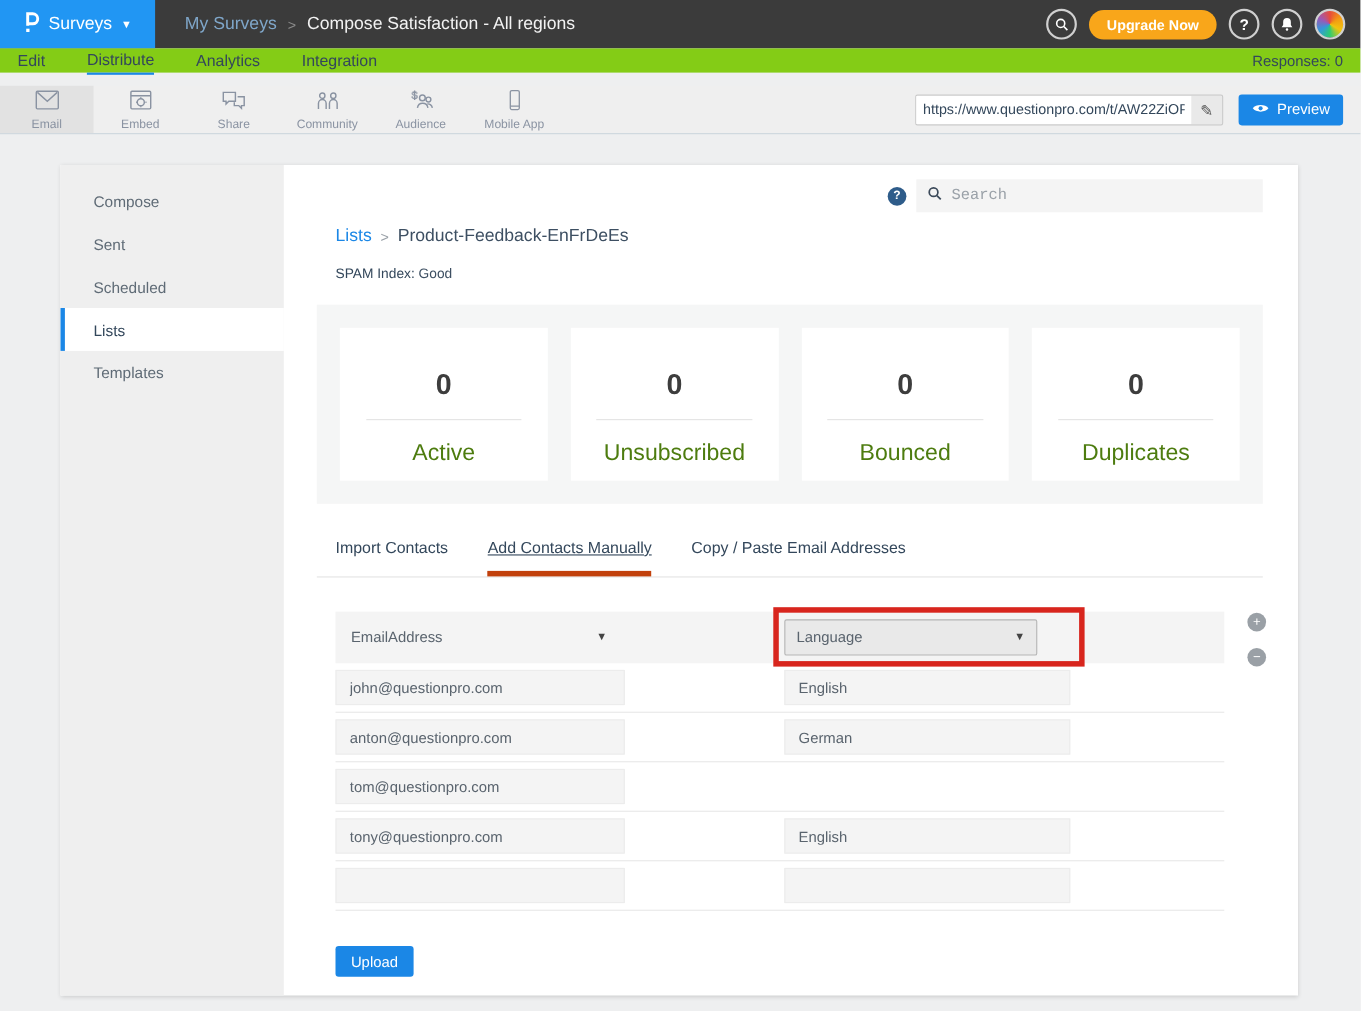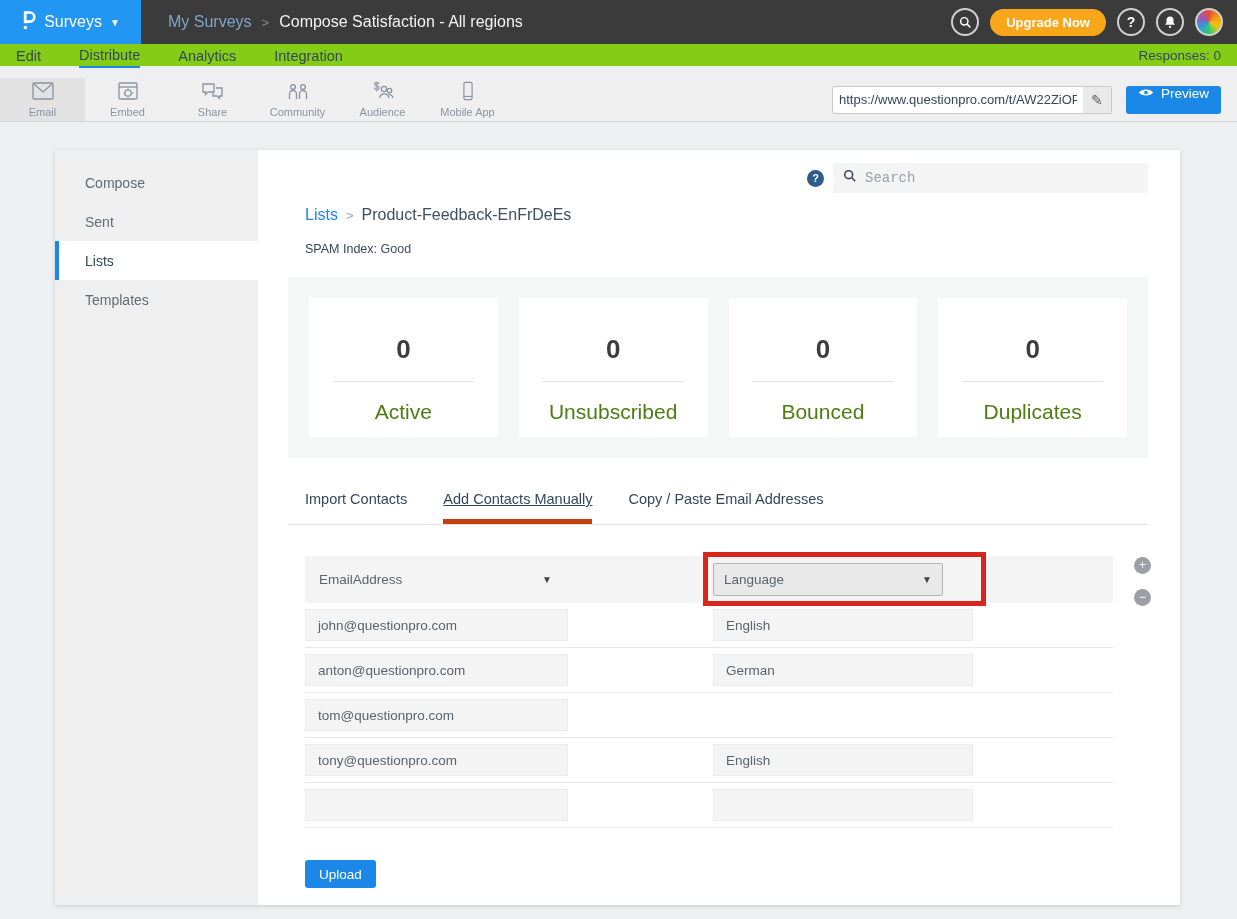--- a/index.html
+++ b/index.html
@@ -28,21 +28,21 @@
   
   .toolbar { position:absolute; top:78px; left:0; width:100%; height:44px; background:#efefef; border-bottom:1px solid #ccd6dd; display:flex; align-items:stretch; }
   .tool-item { width:85px; display:flex; flex-direction:column; align-items:center; justify-content:center; gap:1px; color:#8a93a2; cursor:pointer; }
   .tool-item.active { background:#e2e2e2; }
   .tool-item svg { stroke:#8a93a2; fill:none; stroke-width:1.3; }
   .tool-item .tlabel { font-size:11px; }
   .toolbar-right { margin-left:auto; display:flex; align-items:center; gap:14px; padding-right:16px; }
   .url-box { display:flex; width:280px; height:28px; border:1px solid #c9c9c9; background:#fff; border-radius:2px; overflow:hidden; }
   .url-box input { flex:1; border:none; outline:none; font-size:13px; color:#33475b; padding:0 6px; font-family:inherit; background:#fff; min-width:0; }
   .url-edit { width:28px; background:#e9e9e9; display:flex; align-items:center; justify-content:center; color:#555; font-size:14px; cursor:pointer; }
-  .preview-btn { height:28px; padding:0 12px; background:#1b87e6; color:#fff; border:none; border-radius:3px; font-size:13.5px; display:flex; align-items:flex-start; gap:7px; cursor:pointer; font-family:inherit; }
+  .preview-btn { height:28px; padding:0 12px; background:#1b87e6; color:#fff; border:none; border-radius:3px; font-size:13.5px; display:flex; align-items:center; gap:7px; cursor:pointer; font-family:inherit; }
 
   
   .card { position:absolute; top:150px; left:55px; width:1125px; height:755px; background:#fff; box-shadow:0 1px 4px rgba(0,0,0,.15); display:flex; }
   .sidebar { width:203px; background:#efefef; padding-top:13px; }
   .side-item { height:39px; display:flex; align-items:center; padding-left:30px; font-size:14px; color:#5f6b76; cursor:pointer; }
   .side-item.active { background:#fff; border-left:4px solid #1b87e6; padding-left:26px; color:#33475b; }
 
   .content { flex:1; padding:0 32px 0 30px; position:relative; }
   .content-top { margin-top:13px; display:flex; justify-content:flex-end; align-items:center; gap:9px; }
   .help-dot { width:17px; height:17px; border-radius:50%; background:#2e5c8a; color:#fff; font-size:11px; font-weight:bold; display:flex; align-items:center; justify-content:center; cursor:pointer; }
@@ -209,20 +209,21 @@
         </span>
         <span>Preview</span>
       </button>
     </div>
   </div>
 
   <div class="card">
     <aside class="sidebar">
       <div class="side-item">Compose</div>
       <div class="side-item">Sent</div>
+      <div class="side-item">Scheduled</div>
       <div class="side-item active">Lists</div>
       <div class="side-item">Templates</div>
     </aside>
 
     <main class="content">
       <div class="content-top">
         <span class="help-dot">?</span>
         <div class="search-box">
           <span>
             <svg width="14" height="14" viewBox="0 0 16 16">

